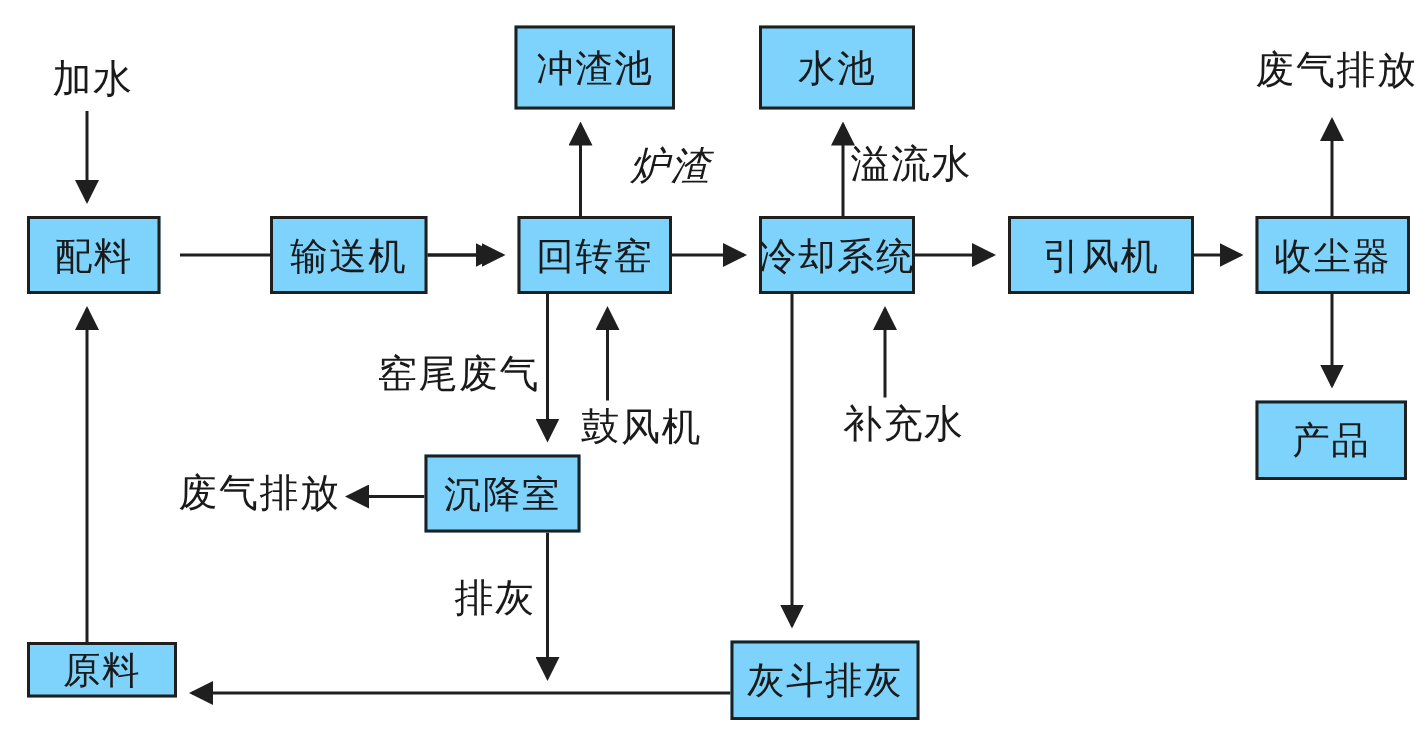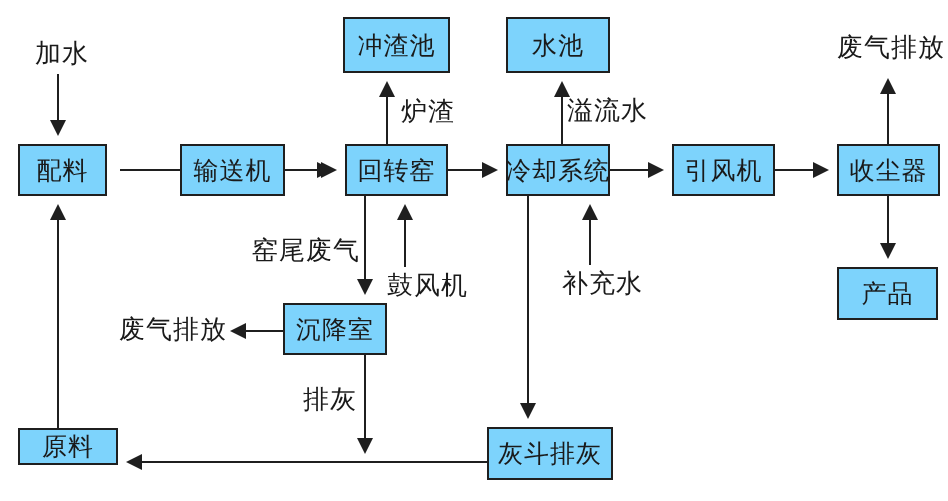--- a/index.html
+++ b/index.html
@@ -34,31 +34,31 @@
     letter-spacing:1px;
     white-space:nowrap;
     line-height:1.1;
     z-index:2;
   }
   
   .b-batching{left:18px;top:144px;width:89px;height:52px;}
   .b-conveyor{left:180px;top:144px;width:105px;height:52px;}
   .b-kiln{left:345px;top:144px;width:103px;height:52px;}
   .b-cooling{left:506px;top:144px;width:104px;height:52px;}
-  .b-fan{left:672px;top:144px;width:103px;height:52px;}
+  .b-fan{left:672px;top:144px;width:124px;height:52px;}
   .b-collector{left:837px;top:144px;width:103px;height:52px;}
   .b-slagpool{left:343px;top:17px;width:107px;height:56px;}
   .b-waterpool{left:506px;top:17px;width:104px;height:56px;}
   .b-settling{left:283px;top:303px;width:104px;height:52px;}
   .b-raw{left:18px;top:428px;width:100px;height:37px;}
   .b-ashhopper{left:487px;top:427px;width:126px;height:53px;}
   .b-product{left:837px;top:267px;width:101px;height:53px;}
   
   .l-addwater{left:35px;top:39px;}
-  .l-slag{left:401px;top:97px;}
+  .l-slag{left:420px;top:97px;font-style:italic;}
   .l-overflow{left:567px;top:96px;}
   .l-exhtop{left:837px;top:33px;}
   .l-kilntail{left:252px;top:236px;}
   .l-blower{left:387px;top:271px;}
   .l-makeup{left:562px;top:269px;}
   .l-exhleft{left:119px;top:315px;}
   .l-ashdis{left:303px;top:385px;}
 </style>
 </head>
 <body>

